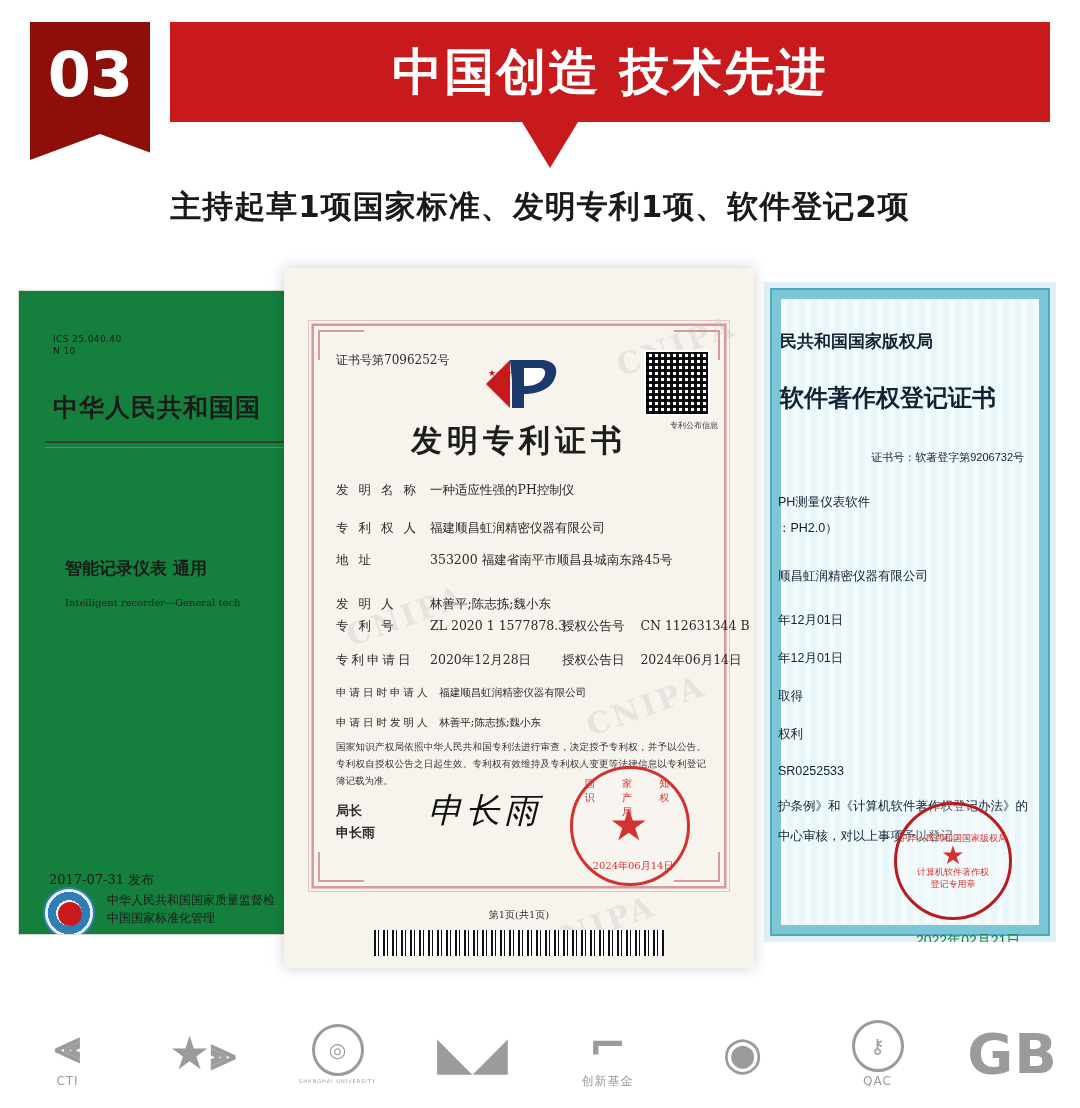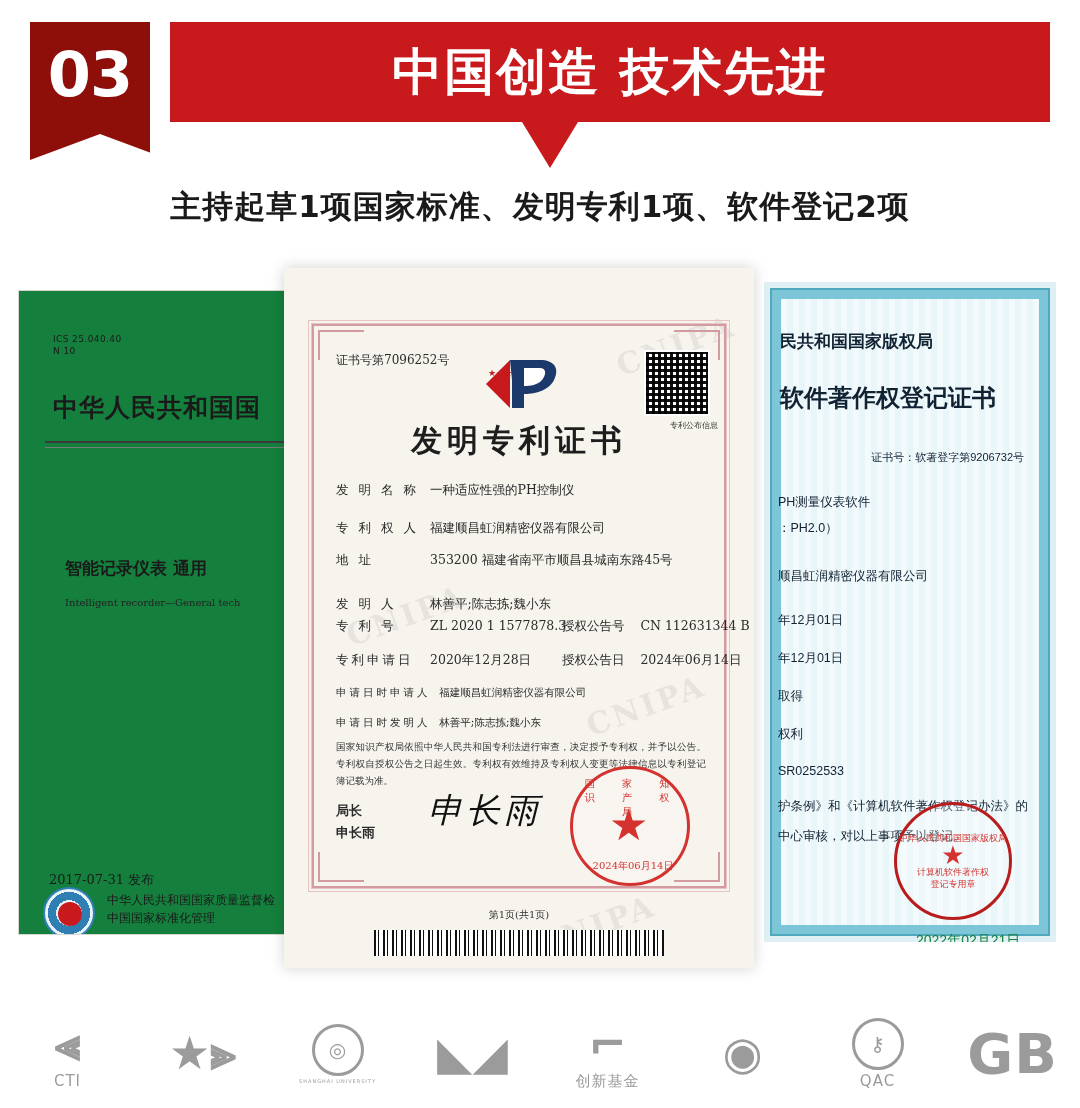--- a/index.html
+++ b/index.html
@@ -258,21 +258,21 @@
   }
 
   
   .logos {
     position: absolute; left: 0; top: 1000px; width: 1080px; height: 108px;
     display: flex; align-items: center; justify-content: space-around;
     color: #9b9b9b;
   }
   .logo-item { display:flex; flex-direction:column; align-items:center; justify-content:center; width: 118px; }
   .logo-mark { font-size: 46px; line-height: 52px; font-weight: bold; color:#9b9b9b; }
-  .logo-cap { font-size: 15px; color:#9b9b9b; margin-top: 2px; letter-spacing: 1px;}
+  .logo-cap { font-size: 12px; color:#9b9b9b; margin-top: 2px; letter-spacing: 1px;}
   .logo-gb { font-size: 56px; font-weight: bold; color:#9b9b9b; letter-spacing: 1px;}
   .logo-ring {
     width: 52px; height: 52px; border-radius: 50%;
     border: 3px solid #9b9b9b; display:flex; align-items:center; justify-content:center;
     font-size: 20px; color:#9b9b9b;
   }
 </style>
 </head>
 <body>
 

